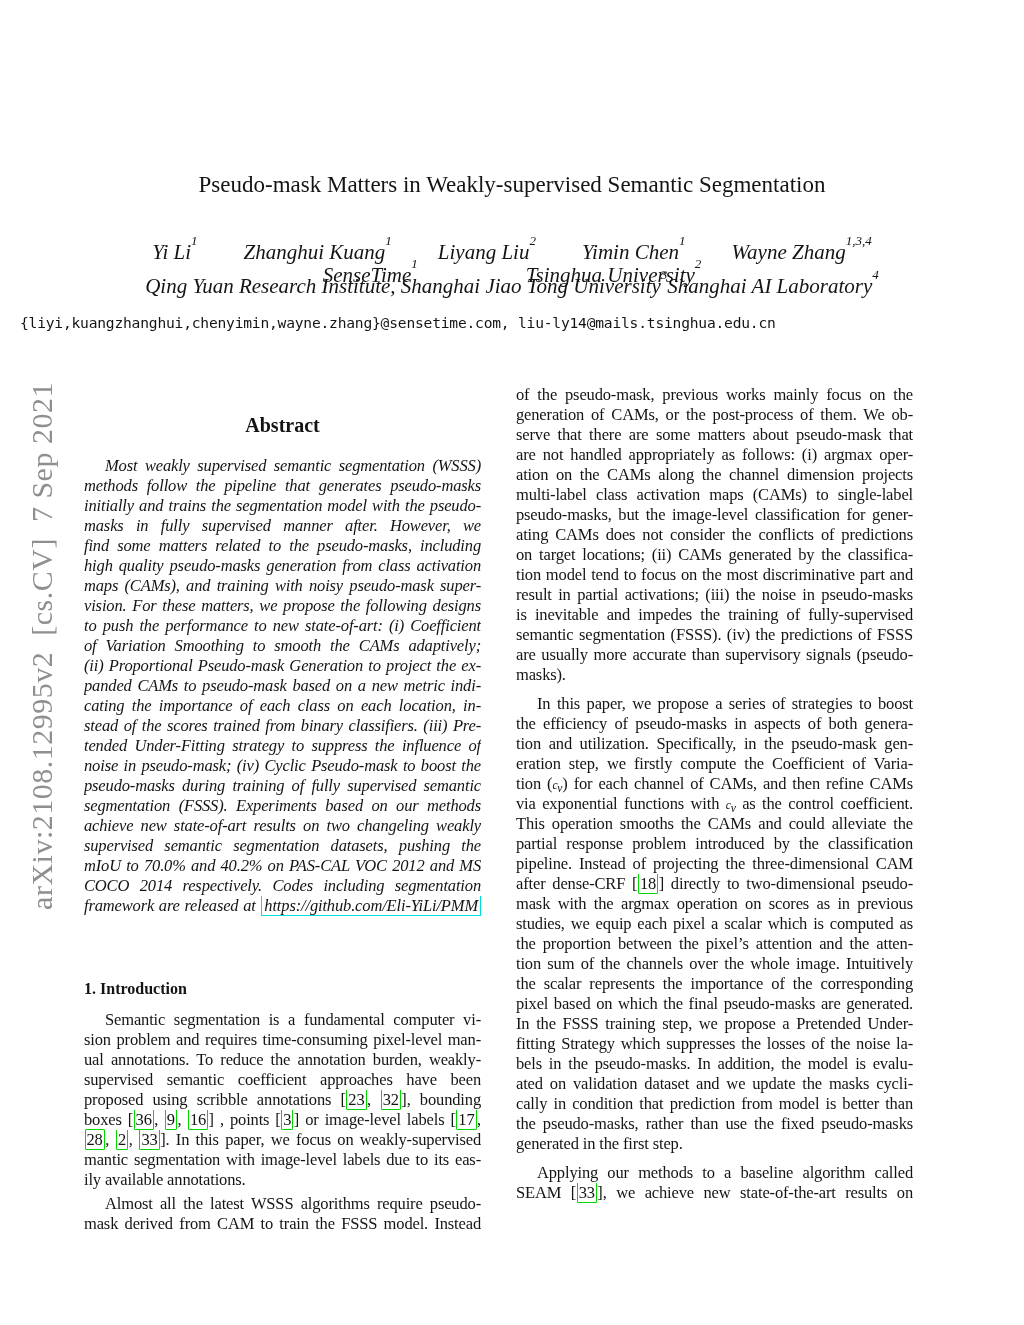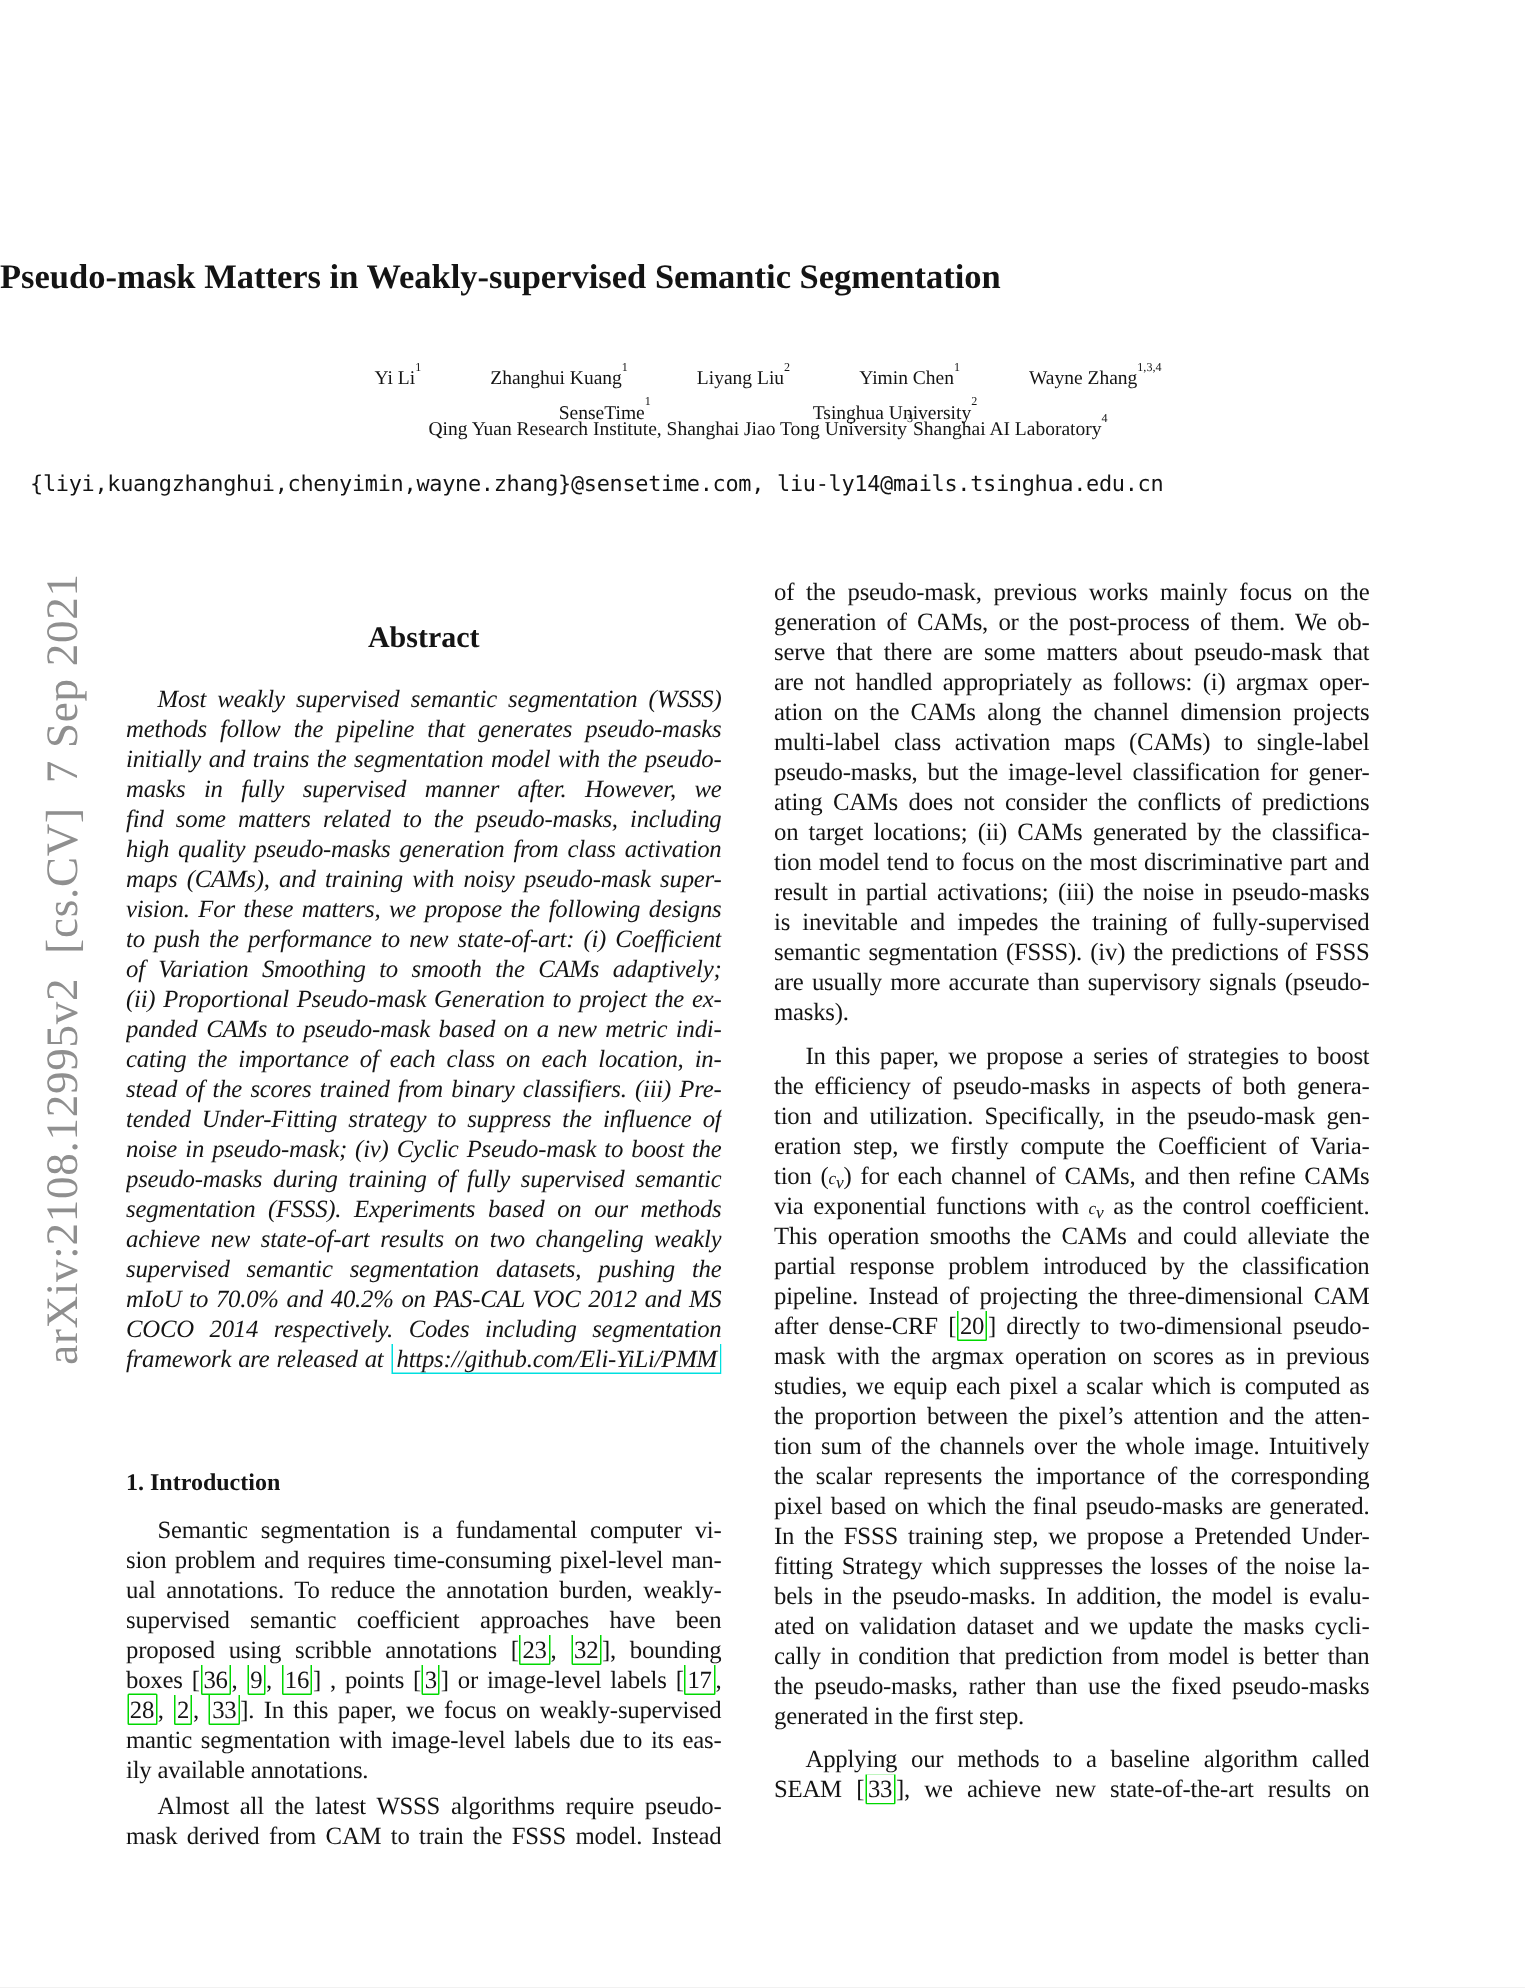--- a/index.html
+++ b/index.html
@@ -11,26 +11,26 @@
   
   .watermark {
     position:absolute; left:42px; top:646px;
     transform:translate(-50%,-50%) rotate(-90deg);
     white-space:pre; font-size:30px; letter-spacing:0.5px;
     color:var(--wm-color,#8f8f8f);
   }
   
   .title {
     position:absolute; top:172px; left:0; width:100%;
-    margin:0; font-size:23px; font-weight:bold; line-height:26px;
+    margin:0; text-align:center; font-size:23px; font-weight:normal; line-height:26px;
   }
   .hrow {
     position:absolute; left:0; width:100%;
     display:flex; justify-content:center; align-items:baseline;
-    font-size:13px; line-height:22px;
+    font-size:21px; line-height:22px;font-style:italic;
   }
   .row-authors { top:241px; gap:46px; }
   .row-affil1  { top:264px; gap:108px; }
   .row-affil2  { top:275px; }
   .hitem { white-space:pre; }
   .hitem sup { font-size:62%; line-height:0; position:relative; top:-0.45em; }
   .email-line {
     position:absolute; top:314px; left:0; width:100%; text-align:left;
     font-family:"DejaVu Sans Mono",monospace; font-size:14.6px; line-height:18px;
     letter-spacing:-0.2px;
@@ -169,21 +169,21 @@
         <div class="para">
           <div class="ln ind">In this paper, we propose a series of strategies to boost</div>
           <div class="ln">the efficiency of pseudo-masks in aspects of both genera-</div>
           <div class="ln">tion and utilization. Specifically, in the pseudo-mask gen-</div>
           <div class="ln">eration step, we firstly compute the Coefficient of Varia-</div>
           <div class="ln">tion (<span class="mv">c</span><sub class="mv">v</sub>) for each channel of CAMs, and then refine CAMs</div>
           <div class="ln">via exponential functions with <span class="mv">c</span><sub class="mv">v</sub> as the control coefficient.</div>
           <div class="ln">This operation smooths the CAMs and could alleviate the</div>
           <div class="ln">partial response problem introduced by the classification</div>
           <div class="ln">pipeline. Instead of projecting the three-dimensional CAM</div>
-          <div class="ln">after dense-CRF [<span class="cite">20</span>] directly to two-dimensional pseudo-</div>
+          <div class="ln">after dense-CRF [<span class="cite">18</span>] directly to two-dimensional pseudo-</div>
           <div class="ln">mask with the argmax operation on scores as in previous</div>
           <div class="ln">studies, we equip each pixel a scalar which is computed as</div>
           <div class="ln">the proportion between the pixel’s attention and the atten-</div>
           <div class="ln">tion sum of the channels over the whole image. Intuitively</div>
           <div class="ln">the scalar represents the importance of the corresponding</div>
           <div class="ln">pixel based on which the final pseudo-masks are generated.</div>
           <div class="ln">In the FSSS training step, we propose a Pretended Under-</div>
           <div class="ln">fitting Strategy which suppresses the losses of the noise la-</div>
           <div class="ln">bels in the pseudo-masks. In addition, the model is evalu-</div>
           <div class="ln">ated on validation dataset and we update the masks cycli-</div>

